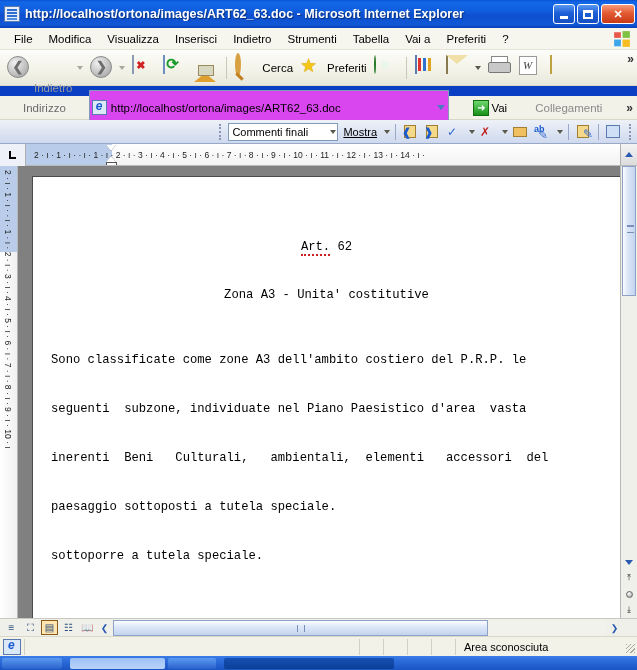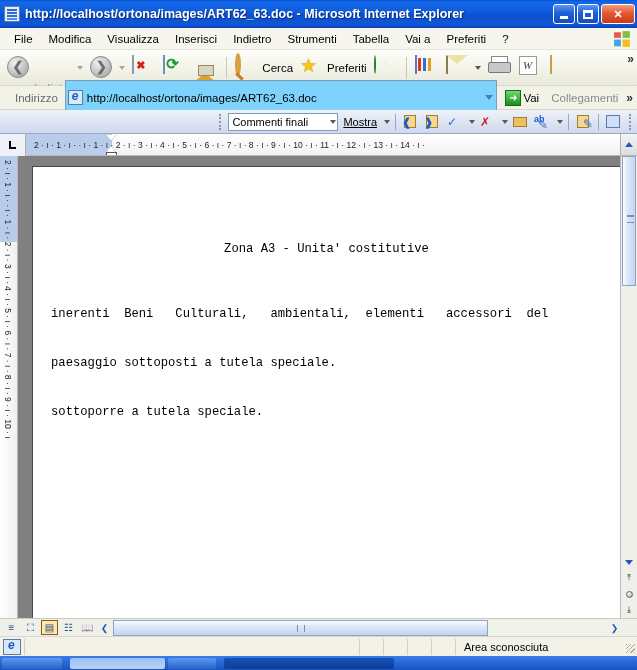--- a/index.html
+++ b/index.html
@@ -113,26 +113,26 @@
   .ico-print { width:21px;height:17px;position:relative;}
   .ico-print:before{content:"";position:absolute;left:3px;top:0;width:15px;height:6px;background:#fff;border:1px solid #888;}
   .ico-print:after{content:"";position:absolute;left:0;top:6px;width:21px;height:9px;background:#c8c8c8;border:1px solid #777;border-radius:2px;}
   .ico-word { width:18px;height:19px;background:#fff;border:1px solid #999;display:flex;align-items:center;justify-content:center;font-size:11px;font-style:italic;font-family:"Liberation Serif",serif;color:#444;}
   .ico-note { width:18px;height:19px;background:#fff0b8;border:1px solid #c0a040;}
 
   
   .addrbar {
     height: 24px; background: #f2f2e8;
     border-bottom: 1px solid #d8d8c8;
-    display: flex; align-items: center; gap:4px;
-    padding: 0 2px 0 12px; flex: 0 0 auto; position: relative;
+    display: flex; align-items: center; gap:20px;
+    padding: 0 2px 0 20px; flex: 0 0 auto; position: relative; margin-top: 10px;
   }
   .addr-label { font-size:11.5px; color:#6a6a6a; padding:0 3px; white-space:nowrap;}
   .addr-input {
-    flex: 1 1 auto; height: 36px; background: #7dd3fc;
+    flex: 1 1 auto; height: 36px; background: #d946ef;
     border: 1px solid #7f9db9; display: flex; align-items: center;
     padding-left: 2px; min-width: 0;
   }
   .addr-ie-icon { width:15px;height:15px;background:#dbe8f7;border:1px solid #5a7ab0;margin-right:4px;flex:0 0 auto;position:relative;}
   .addr-ie-icon:after{content:"e";position:absolute;left:3px;top:-2px;font-size:12px;font-style:italic;font-weight:bold;color:#1a5ad0;}
   .addr-text { font-size:11.5px; color:#000; white-space:nowrap; overflow:hidden; flex:1 1 auto;}
   .addr-drop { width:16px;height:18px;display:flex;align-items:center;justify-content:center;flex:0 0 auto;}
   .addr-drop .tcaret { border-top-color:#4a7ac0; border-left-width:4px;border-right-width:4px;border-top-width:5px;}
   .go-btn { display:flex;align-items:center;gap:2px;padding:0 4px;}
   .go-arrow{width:16px;height:16px;background:linear-gradient(to bottom,#6fd86f,#189018);border:1px solid #107010;display:flex;align-items:center;justify-content:center;color:#fff;font-size:10px;line-height:1;}
@@ -454,22 +454,25 @@
   </div>
 
   <div class="docarea">
     <div class="vruler">
       <div class="vzone"></div>
       <div class="vticks">2 · ı · 1 · ı ·  · ı · 1 · ı · 2 · ı · 3 · ı · 4 · ı · 5 · ı · 6 · ı · 7 · ı · 8 · ı · 9 · ı · 10 · ı</div>
     </div>
 
     <div class="canvas">
       <div class="page">
-        <div class="doctext doc-center" style="margin-top:12px">Zona A3 - Unita' costitutive</div>
+        <div class="doctext doc-center"><span class="spell">Art.</span><span> 62</span></div>
+        <div class="doctext doc-center" style="margin-top:32px">Zona A3 - Unita' costitutive</div>
         <div class="doctext" style="margin-top:16px">
+          <div>Sono classificate come zone A3 dell'ambito costiero del P.R.P. le</div>
+          <div>seguenti  subzone, individuate nel Piano Paesistico d'area  vasta</div>
           <div>inerenti  Beni   Culturali,   ambientali,  elementi   accessori  del</div>
           <div>paesaggio sottoposti a tutela speciale.</div>
           <div>sottoporre a tutela speciale.</div>
           
           
           
           
           
           
           

